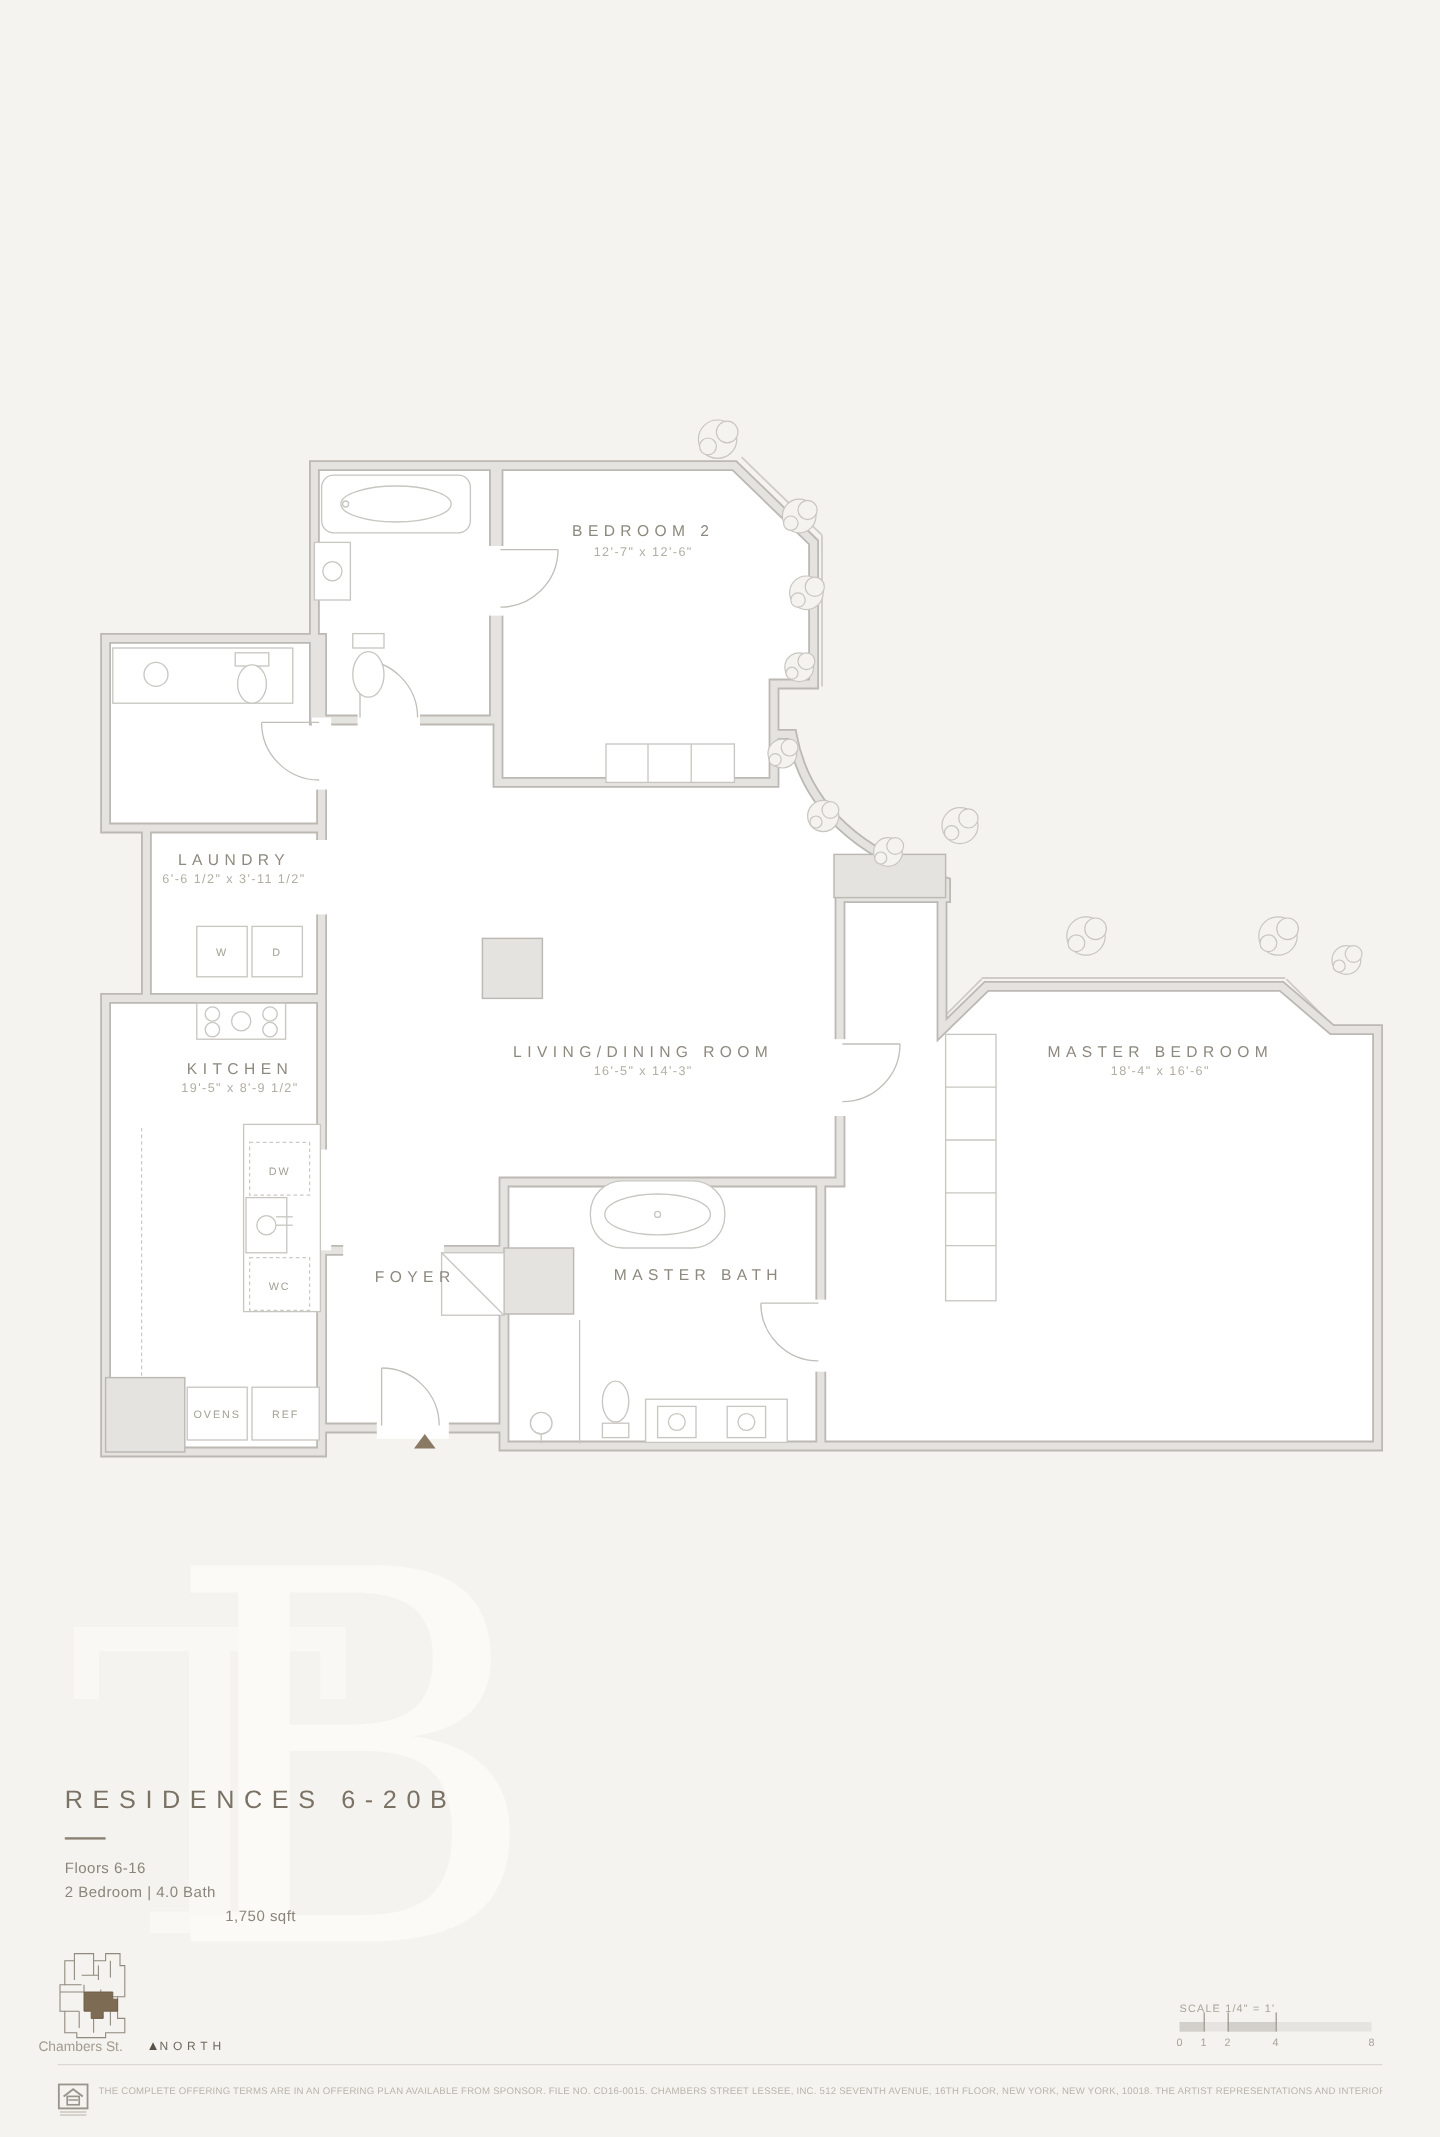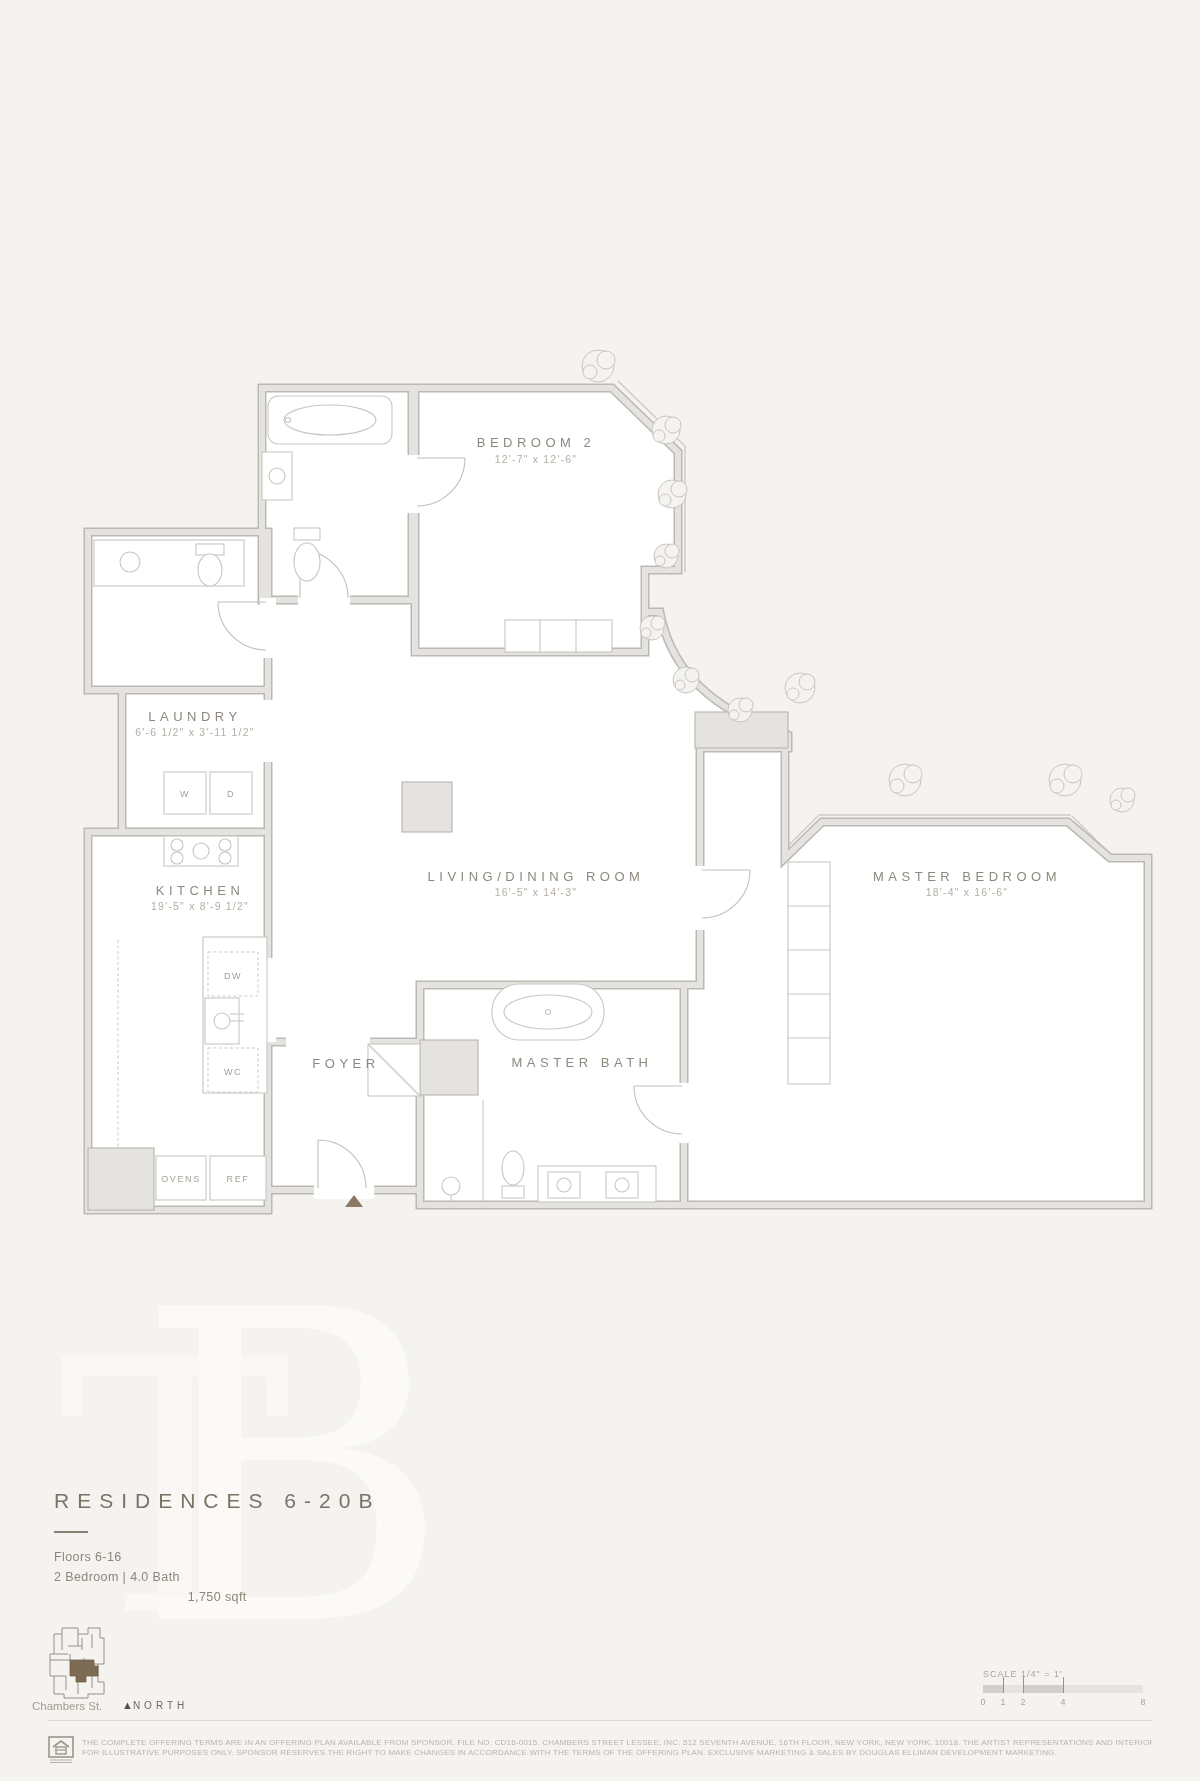--- a/index.html
+++ b/index.html
@@ -366,16 +366,15 @@
   <svg id="eho" width="26" height="28" viewBox="0 0 26 28">
     <rect x="1" y="1" width="24" height="20" fill="none" stroke="#9a958c" stroke-width="1.6"></rect>
     <path d="M5,11 L13,5 L21,11" fill="none" stroke="#9a958c" stroke-width="1.6"></path>
     <rect x="8" y="11" width="10" height="7" fill="none" stroke="#9a958c" stroke-width="1.4"></rect>
     <line x1="9" y1="14" x2="17" y2="14" stroke="#9a958c" stroke-width="1.2"></line>
     <line x1="2" y1="24" x2="24" y2="24" stroke="#b5b1a8" stroke-width="1"></line>
     <line x1="2" y1="26.5" x2="24" y2="26.5" stroke="#b5b1a8" stroke-width="1"></line>
   </svg>
   <div id="disclaimer">
     <div class="disc-line">THE COMPLETE OFFERING TERMS ARE IN AN OFFERING PLAN AVAILABLE FROM SPONSOR. FILE NO. CD16-0015. CHAMBERS STREET LESSEE, INC. 512 SEVENTH AVENUE, 16TH FLOOR, NEW YORK, NEW YORK, 10018. THE ARTIST REPRESENTATIONS AND INTERIOR DECORATIONS, FINISHES, APPLIANCES AND FURNISHINGS ARE PROVIDED</div>
-    <div class="disc-line">FOR ILLUSTRATIVE PURPOSES ONLY. SPONSOR RESERVES THE RIGHT TO MAKE CHANGES IN ACCORDANCE WITH THE TERMS OF THE OFFERING PLAN. EXCLUSIVE MARKETING &amp; SALES BY DOUGLAS ELLIMAN DEVELOPMENT MARKETING.</div>
   </div>
 
 </div>
 
 </body></html>

